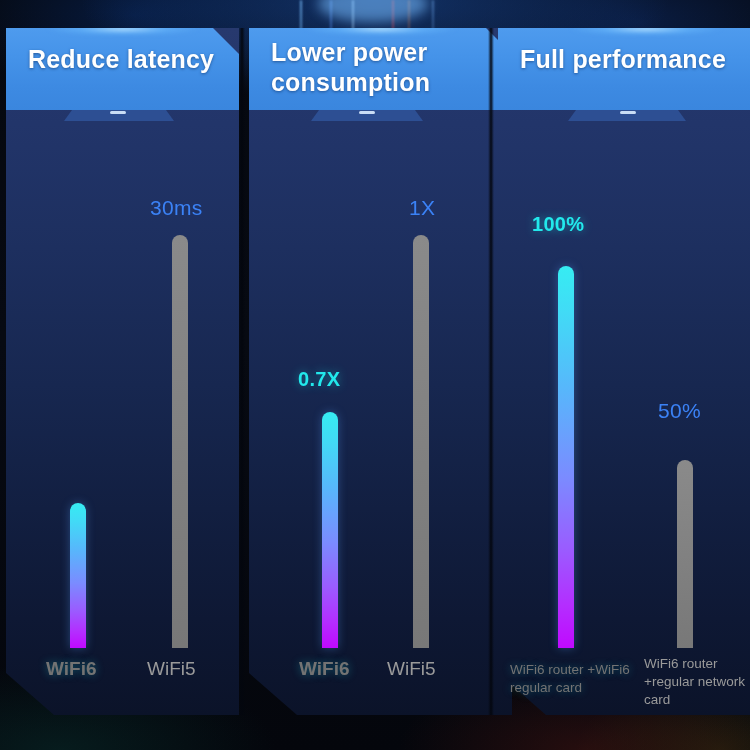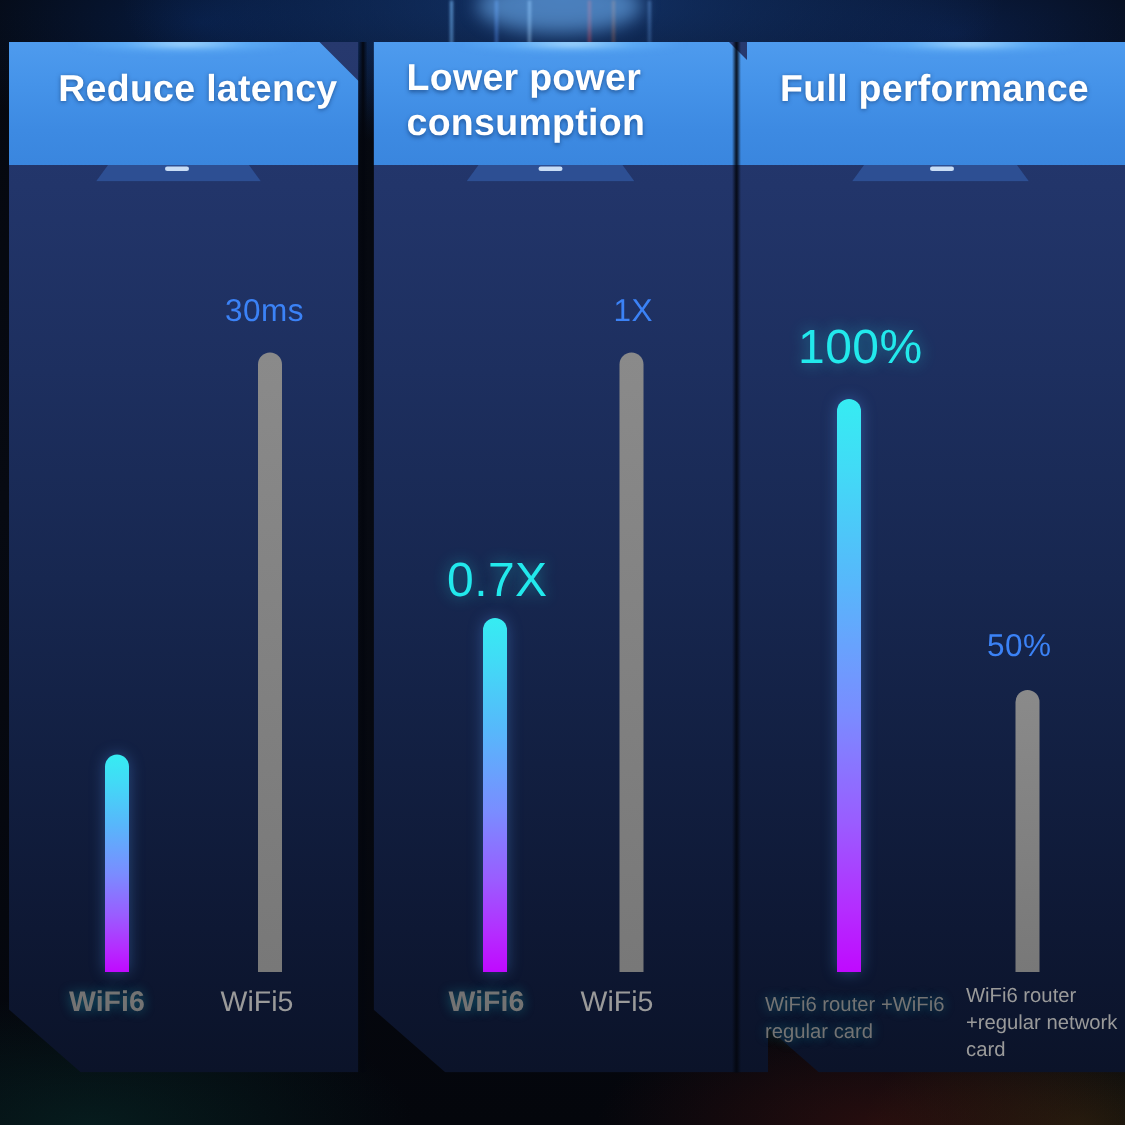--- a/index.html
+++ b/index.html
@@ -129,22 +129,22 @@
         #b42dff 89%,
         #c009ff 100%);
     box-shadow: 0 0 10px rgba(90,160,255,.35);
   }
   .bar.gray {
     background: linear-gradient(180deg, #8a8a8a 0%, #828282 45%, #787878 100%);
   }
 
   .value {
     position: absolute;
-    font-size: 32px;
-    font-weight: normal;
+    font-size: 20px;
+    font-weight: bold;
     letter-spacing: .3px;
     white-space: nowrap;
   }
   .value.cyan { color: #22e9ec; text-shadow: 0 0 10px rgba(34,233,236,.45); }
   .value.gray { color: #3b82f6; font-weight: normal; font-size: 21px; }
 
   .cap {
     position: absolute;
     font-size: 19px;
     font-weight: bold;
@@ -178,21 +178,21 @@
   <div class="bg-base"></div>
 
   <div class="streak" style="left:300px;height:120px;background:linear-gradient(180deg,rgba(120,190,255,.85),rgba(120,190,255,0));"></div>
   <div class="streak" style="left:330px;height:160px;background:linear-gradient(180deg,rgba(90,150,255,.6),rgba(90,150,255,0));"></div>
   <div class="streak" style="left:352px;height:95px;background:linear-gradient(180deg,rgba(180,220,255,.75),rgba(180,220,255,0));"></div>
   <div class="streak" style="left:392px;height:110px;background:linear-gradient(180deg,rgba(215,60,70,.75),rgba(215,60,70,0));"></div>
   <div class="streak" style="left:408px;height:70px;background:linear-gradient(180deg,rgba(230,120,60,.55),rgba(230,120,60,0));"></div>
   <div class="streak" style="left:432px;height:86px;background:linear-gradient(180deg,rgba(120,180,255,.5),rgba(120,180,255,0));"></div>
   <div class="glow-dot" style="left:318px;top:-14px;width:110px;height:36px;background:rgba(120,190,255,.55);"></div>
 
-  <div class="panel" style="left:6px;width:233px;text-align:right;">
+  <div class="panel" style="left:6px;width:233px;">
     <div class="panel-body"></div>
     <div class="panel-head">
       <div class="head-glow"></div>
       <div class="head-title">Reduce latency</div>
     </div>
     <div class="head-notch" style="left:58px;width:110px;"></div>
     <div class="head-tick" style="left:104px;"></div>
 
     <div class="bar grad" style="left:64px;top:475px;height:145px;"></div>
     <div class="cap cyan" style="left:40px;top:630px;">WiFi6</div>
@@ -230,18 +230,18 @@
       <div class="head-glow"></div>
       <div class="head-title">Full performance</div>
     </div>
     <div class="head-notch" style="left:70px;width:118px;"></div>
     <div class="head-tick" style="left:122px;"></div>
 
     <div class="value cyan" style="left:34px;top:185px;">100%</div>
     <div class="bar grad" style="left:60px;top:238px;height:382px;"></div>
     <div class="cap small cyan" style="left:12px;top:633px;">WiFi6 router +WiFi6 regular card</div>
 
-    <div class="value gray" style="left:160px;top:391px;text-align:right;">50%</div>
+    <div class="value gray" style="left:160px;top:371px;text-align:right;">50%</div>
     <div class="bar gray" style="left:179px;top:432px;height:188px;"></div>
     <div class="cap small gray" style="left:146px;top:627px;">WiFi6 router +regular network card</div>
   </div>
 
 </div>
 
 </body></html>

